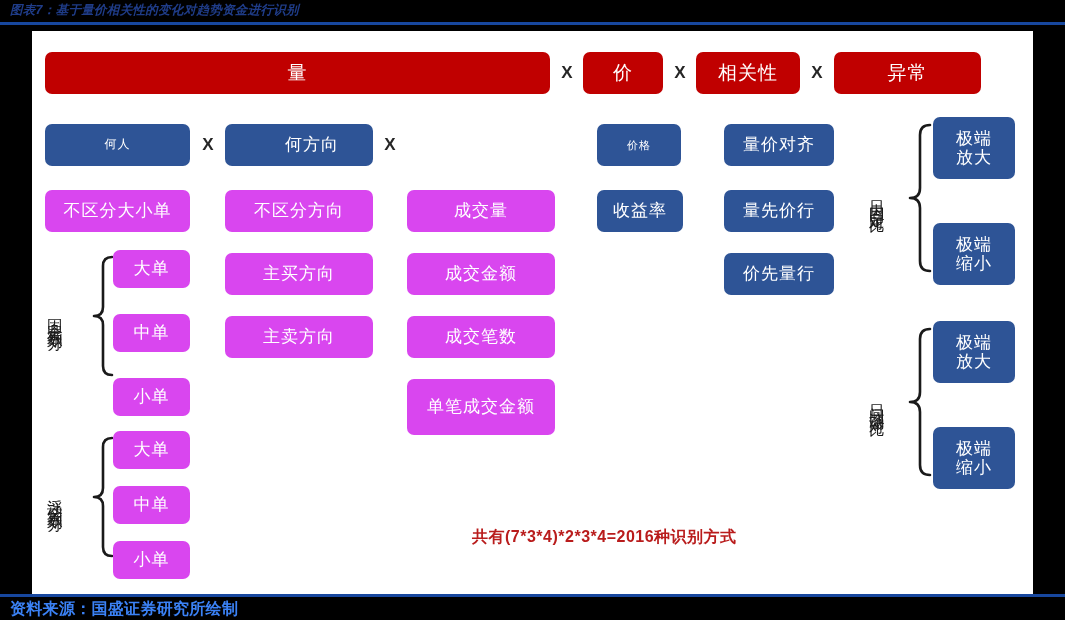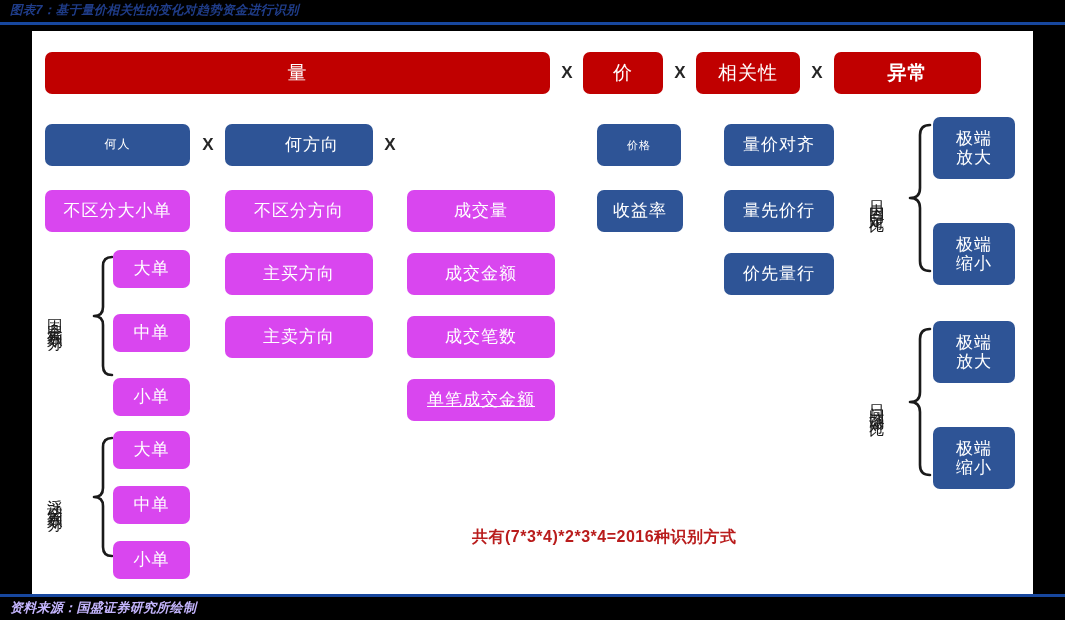--- a/index.html
+++ b/index.html
@@ -42,24 +42,23 @@
     left: 0px;
     top: 594px;
     width: 1065px;
     height: 3px;
     background: #17479E;
   }
   #source-note {
     position: absolute;
     left: 10px;
     top: 599px;
-    font-size: 13px;
-    font-weight: bold;
-    font-style: italic;
-    color: #c4b5fd;
+    font-size: 16px;
+    font-weight: bold;
+    color: #3b82f6;
     letter-spacing: 0.3px;
     white-space: nowrap;
   }
 
   
   #canvas {
     position: absolute;
     left: 32px;
     top: 31px;
     width: 1001px;
@@ -127,21 +126,21 @@
 <div id="title-rule"></div>
 
 <div id="canvas">
 
   <div class="box red" style="left:13px; top:21px; width:505px; height:42px; font-size:19px;">量</div>
   <div class="op" style="left:522px; top:21px; width:26px; height:42px;">X</div>
   <div class="box red" style="left:551px; top:21px; width:80px; height:42px; font-size:19px;">价</div>
   <div class="op" style="left:635px; top:21px; width:26px; height:42px;">X</div>
   <div class="box red" style="left:664px; top:21px; width:104px; height:42px; font-size:19px;">相关性</div>
   <div class="op" style="left:772px; top:21px; width:26px; height:42px;">X</div>
-  <div class="box red" style="left:802px; top:21px; width:147px; height:42px; font-size:19px;font-weight:bold;">异常</div>
+  <div class="box red" style="left:802px; top:21px; width:147px; height:42px; font-size:19px;">异常</div>
 
   <div class="box navy" style="left:13px; top:93px; width:145px; height:42px; font-size:12px;">何人</div>
   <div class="op" style="left:163px; top:93px; width:26px; height:42px;">X</div>
   <div class="box navy" style="left:193px; top:93px; width:148px; height:42px; font-size:17px;padding-left:26px;">何方向</div>
   <div class="op" style="left:345px; top:93px; width:26px; height:42px;">X</div>
   <div class="box navy" style="left:565px; top:93px; width:84px; height:42px; font-size:11px;">价格</div>
   <div class="box navy" style="left:692px; top:93px; width:110px; height:42px; font-size:17px;">量价对齐</div>
 
   <div class="box lblue" style="left:13px; top:159px; width:145px; height:42px; font-size:17px;">不区分大小单</div>
 
@@ -161,21 +160,21 @@
   <div class="box lblue" style="left:81px; top:455px; width:77px; height:38px; font-size:17px;">中单</div>
   <div class="box lblue" style="left:81px; top:510px; width:77px; height:38px; font-size:17px;">小单</div>
 
   <div class="box lblue" style="left:193px; top:159px; width:148px; height:42px; font-size:17px;">不区分方向</div>
   <div class="box lblue" style="left:193px; top:222px; width:148px; height:42px; font-size:17px;">主买方向</div>
   <div class="box lblue" style="left:193px; top:285px; width:148px; height:42px; font-size:17px;">主卖方向</div>
 
   <div class="box lblue" style="left:375px; top:159px; width:148px; height:42px; font-size:17px;">成交量</div>
   <div class="box lblue" style="left:375px; top:222px; width:148px; height:42px; font-size:17px;">成交金额</div>
   <div class="box lblue" style="left:375px; top:285px; width:148px; height:42px; font-size:17px;">成交笔数</div>
-  <div class="box lblue" style="left:375px; top:348px; width:148px; height:42px; font-size:17px;text-decoration:underline;">单笔成交金额</div>
+  <div class="box lblue" style="left:375px; top:348px; width:148px; height:56px; font-size:17px;">单笔成交金额</div>
 
   <div class="box navy" style="left:565px; top:159px; width:86px; height:42px; font-size:17px;">收益率</div>
 
   <div class="box navy" style="left:692px; top:159px; width:110px; height:42px; font-size:17px;">量先价行</div>
   <div class="box navy" style="left:692px; top:222px; width:110px; height:42px; font-size:17px;">价先量行</div>
 
   <div class="vlabel" style="left:832px; top:86px; width:26px; height:162px;">日内固定对比</div>
   <svg class="brace" style="left:872px; top:86px;" width="28" height="162" viewBox="0 0 28 162">
     <path d="M26 8 Q16 8 16 18 L16 71 Q16 81 6 81 Q16 81 16 91 L16 144 Q16 154 26 154" fill="none" stroke="#1A1A1A" stroke-width="2.6" stroke-linecap="round" stroke-linejoin="round"></path>
   </svg>

